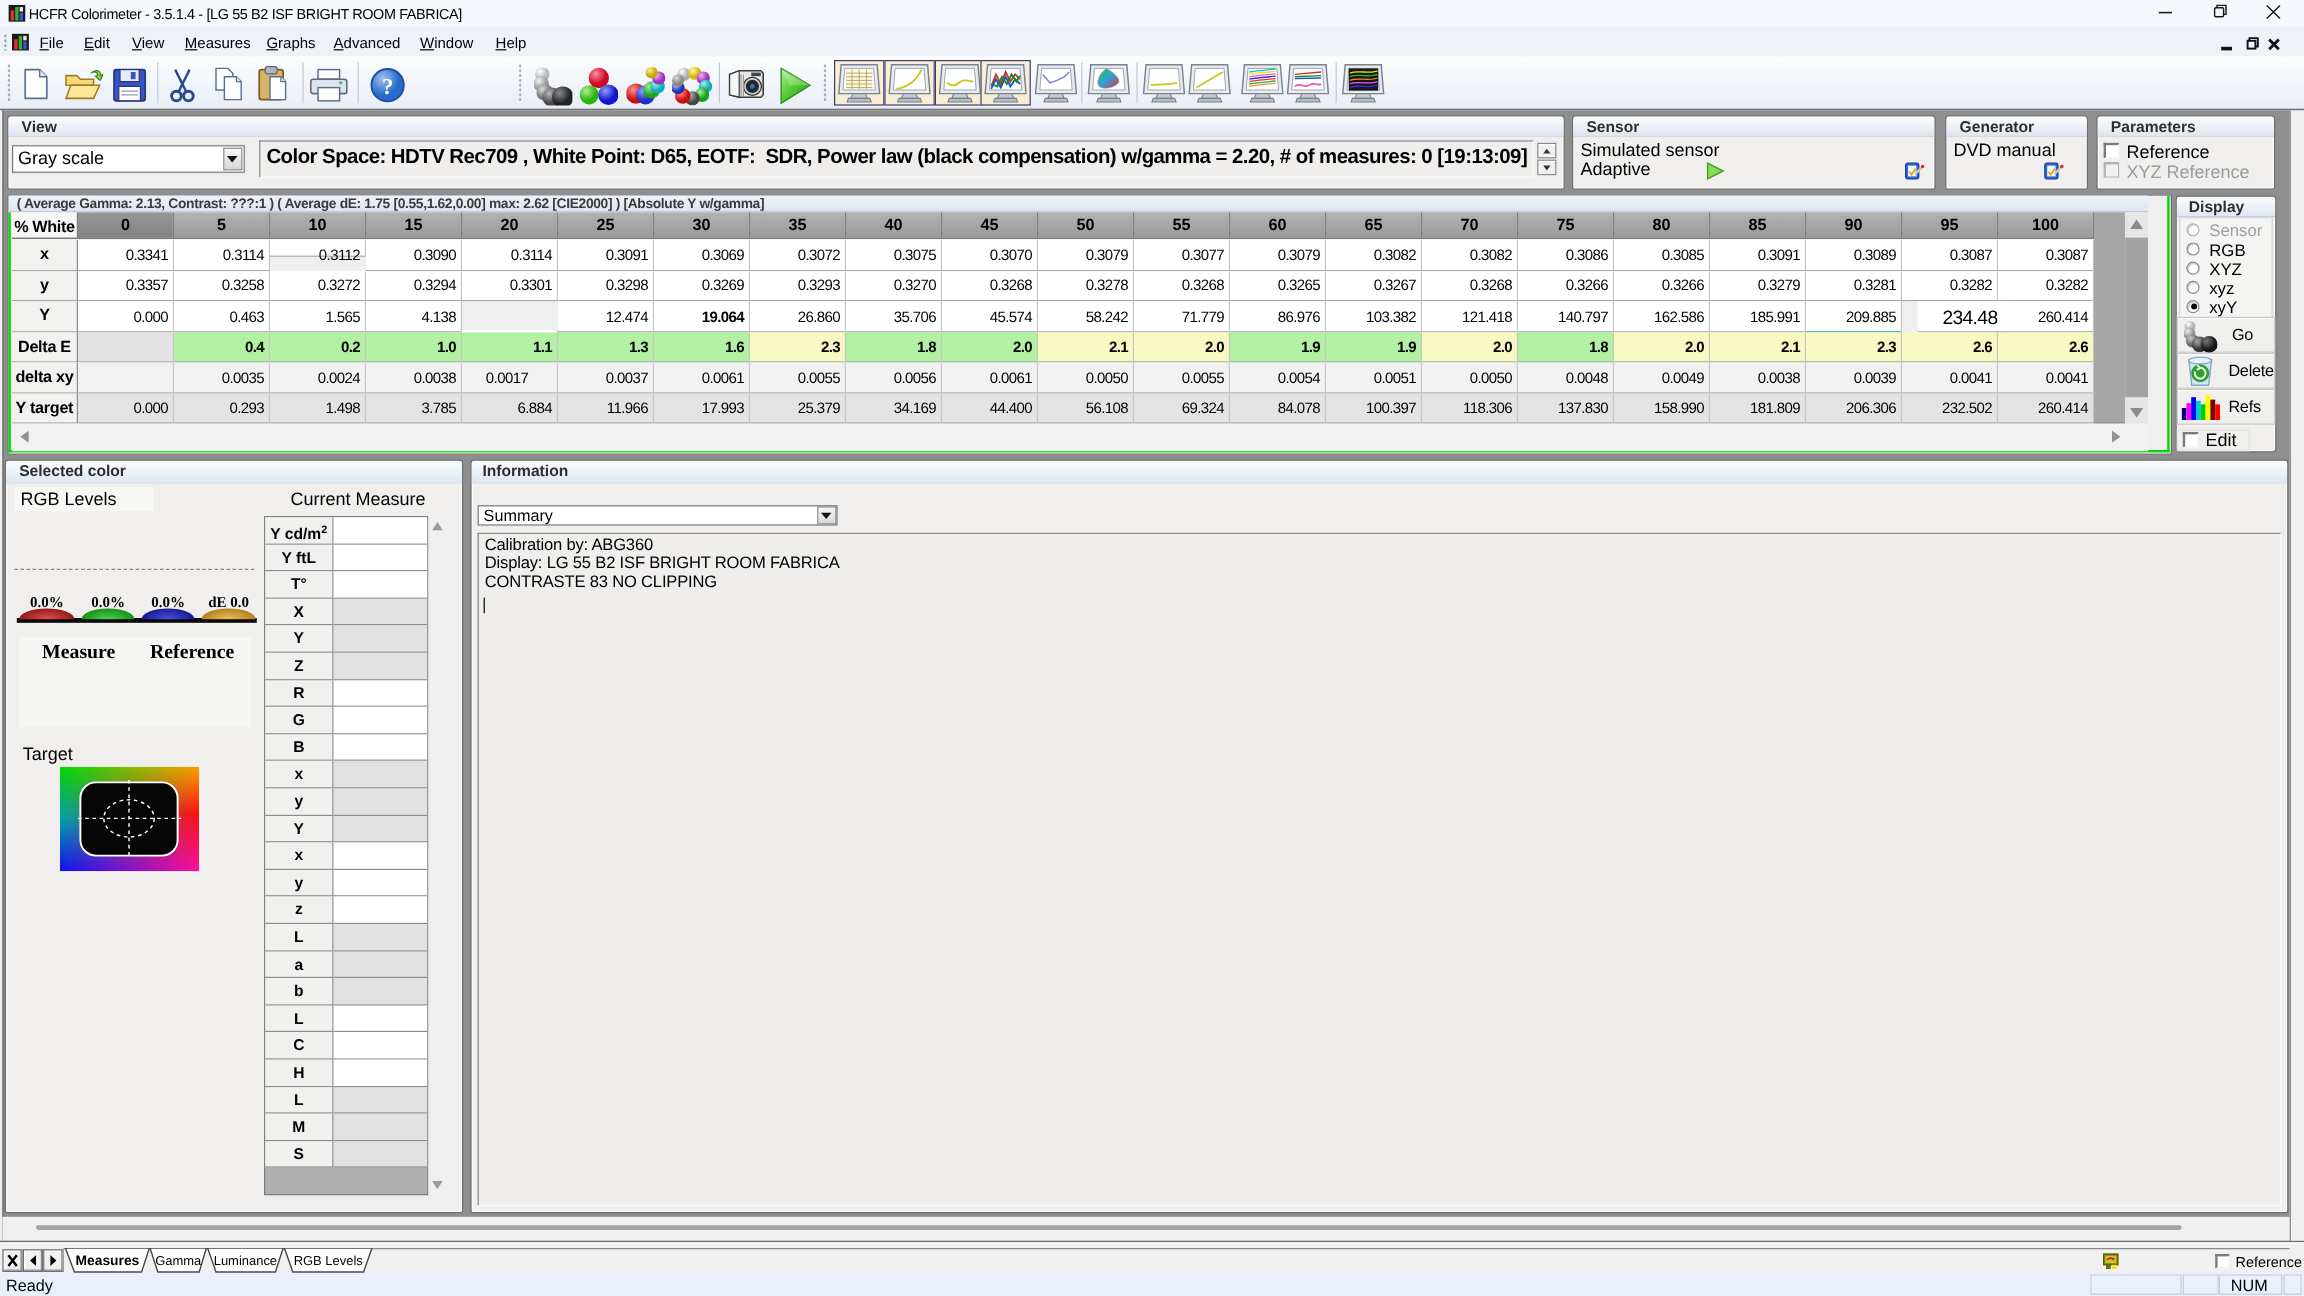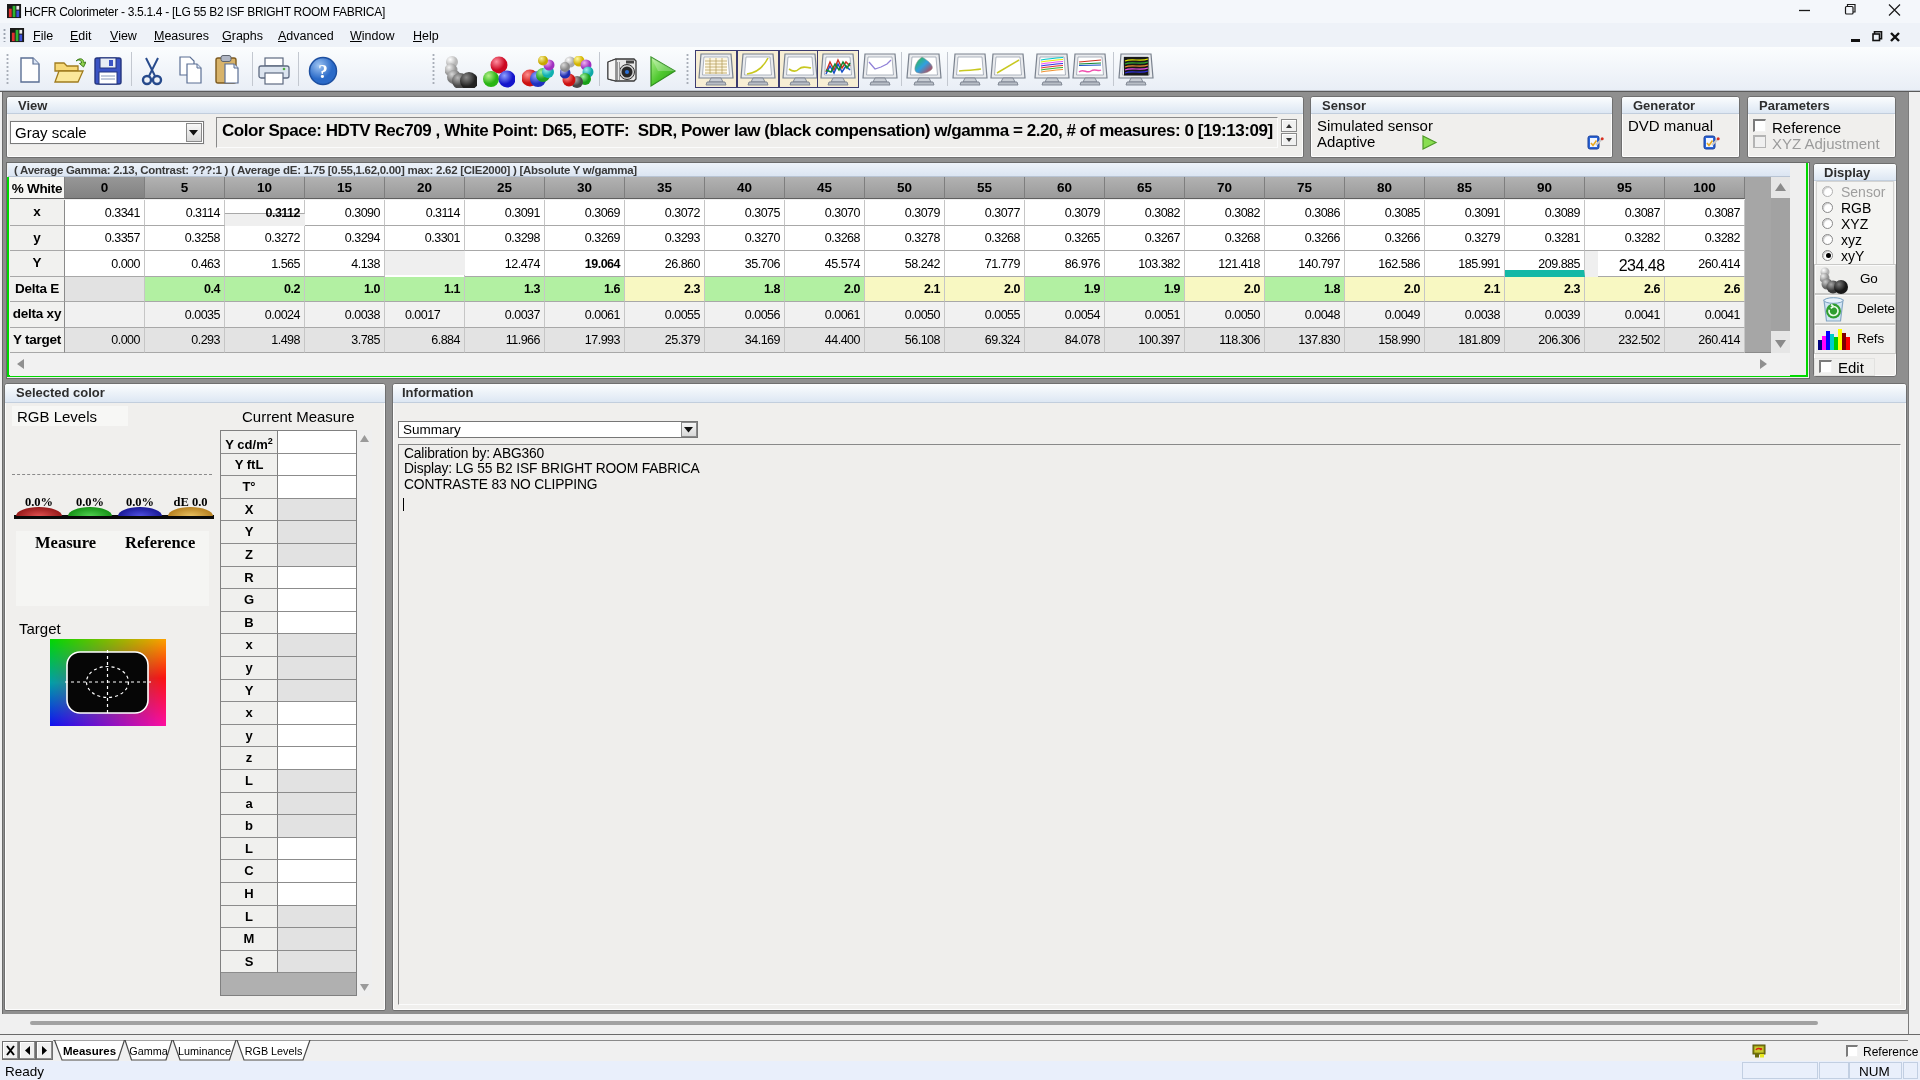--- a/index.html
+++ b/index.html
@@ -484,21 +484,21 @@
     <rect x="3" y="4" width="7" height="9" fill="#f2f6ff"></rect>
     <path d="M4 9 l2 2.5 3.5-5" stroke="#e8a820" stroke-width="1.6" fill="none"></path>
     <line x1="9" y1="11" x2="15" y2="5" stroke="#c8c8c8" stroke-width="2"></line>
     <circle cx="15.2" cy="4.8" r="1.5" fill="#d83020"></circle>
   </svg>
 <div class="panel" style="left:1747px;top:96px;width:149px;height:62px;"></div>
 <div class="ptitle" style="left:1748px;top:97px;width:147px;">Parameters</div>
 <div class="cbox" style="left:1753px;top:119px;"></div>
 <div class="abs" style="left:1772px;top:119px;font-size:15px;">Reference</div>
 <div class="cbox" style="left:1753px;top:135px;background:#f0f0f0;border-color:#b4b4b4;"></div>
-<div class="abs" style="left:1772px;top:135px;font-size:15px;color:#9b9b9b;">XYZ Adjustment</div>
+<div class="abs" style="left:1772px;top:135px;font-size:15px;color:#9b9b9b;">XYZ Reference</div>
 <div class="abs" style="left:6px;top:162px;width:1804px;height:217px;background:#efefef;border:1px solid #6a6a6a;"></div>
 <div class="abs" style="left:7px;top:177px;width:2px;height:200px;background:#00d800;"></div>
 <div class="abs" style="left:7px;top:375px;width:1801px;height:2px;background:#00d800;"></div>
 <div class="abs" style="left:1806px;top:163px;width:2px;height:214px;background:#00d800;"></div>
 <div class="abs" style="left:8px;top:163px;width:1782px;height:14px;background:linear-gradient(#eef3fa,#dbe5f2);border-bottom:1px solid #b8c4d4;"></div>
 <div class="abs" style="left:14px;top:164px;font-size:11.5px;font-weight:bold;color:#3a3a3a;letter-spacing:-0.28px;white-space:nowrap;">( Average Gamma: 2.13, Contrast: ???:1 ) ( Average dE: 1.75 [0.55,1.62,0.00] max: 2.62 [CIE2000] ) [Absolute Y w/gamma]</div>
 <div class="abs" style="left:10px;top:177px;width:55px;height:22px;background:#f6f6f4;border-right:1px solid #7e7e7e;border-bottom:1px solid #5f5f5f;font-weight:bold;font-size:13.5px;letter-spacing:-0.3px;text-align:center;padding-top:3.5px;white-space:nowrap;">% White</div>
 <div class="abs" style="left:65px;top:177px;width:80px;height:22px;background:linear-gradient(#979797,#828282);border-right:1px solid #7e7e7e;border-bottom:1px solid #5f5f5f;font-weight:bold;font-size:13.5px;text-align:center;padding-top:3px;">0</div>
 <div class="abs" style="left:145px;top:177px;width:80px;height:22px;background:linear-gradient(#b2b2b2,#9a9a9a);border-right:1px solid #7e7e7e;border-bottom:1px solid #5f5f5f;font-weight:bold;font-size:13.5px;text-align:center;padding-top:3px;">5</div>
 <div class="abs" style="left:225px;top:177px;width:80px;height:22px;background:linear-gradient(#b2b2b2,#9a9a9a);border-right:1px solid #7e7e7e;border-bottom:1px solid #5f5f5f;font-weight:bold;font-size:13.5px;text-align:center;padding-top:3px;">10</div>
@@ -516,21 +516,21 @@
 <div class="abs" style="left:1185px;top:177px;width:80px;height:22px;background:linear-gradient(#b2b2b2,#9a9a9a);border-right:1px solid #7e7e7e;border-bottom:1px solid #5f5f5f;font-weight:bold;font-size:13.5px;text-align:center;padding-top:3px;">70</div>
 <div class="abs" style="left:1265px;top:177px;width:80px;height:22px;background:linear-gradient(#b2b2b2,#9a9a9a);border-right:1px solid #7e7e7e;border-bottom:1px solid #5f5f5f;font-weight:bold;font-size:13.5px;text-align:center;padding-top:3px;">75</div>
 <div class="abs" style="left:1345px;top:177px;width:80px;height:22px;background:linear-gradient(#b2b2b2,#9a9a9a);border-right:1px solid #7e7e7e;border-bottom:1px solid #5f5f5f;font-weight:bold;font-size:13.5px;text-align:center;padding-top:3px;">80</div>
 <div class="abs" style="left:1425px;top:177px;width:80px;height:22px;background:linear-gradient(#b2b2b2,#9a9a9a);border-right:1px solid #7e7e7e;border-bottom:1px solid #5f5f5f;font-weight:bold;font-size:13.5px;text-align:center;padding-top:3px;">85</div>
 <div class="abs" style="left:1505px;top:177px;width:80px;height:22px;background:linear-gradient(#b2b2b2,#9a9a9a);border-right:1px solid #7e7e7e;border-bottom:1px solid #5f5f5f;font-weight:bold;font-size:13.5px;text-align:center;padding-top:3px;">90</div>
 <div class="abs" style="left:1585px;top:177px;width:80px;height:22px;background:linear-gradient(#b2b2b2,#9a9a9a);border-right:1px solid #7e7e7e;border-bottom:1px solid #5f5f5f;font-weight:bold;font-size:13.5px;text-align:center;padding-top:3px;">95</div>
 <div class="abs" style="left:1665px;top:177px;width:80px;height:22px;background:linear-gradient(#b2b2b2,#9a9a9a);border-right:1px solid #7e7e7e;border-bottom:1px solid #5f5f5f;font-weight:bold;font-size:13.5px;text-align:center;padding-top:3px;">100</div>
 <div class="abs" style="left:10px;top:200px;width:55px;height:25.5px;background:#f1f1ef;border-right:1px solid #8a8a8a;border-bottom:1px solid #a8a8a8;font-weight:bold;font-size:13.5px;letter-spacing:-0.25px;text-align:center;line-height:24.5px;white-space:nowrap;">x</div>
 <div class="abs" style="left:65px;top:200px;width:80px;height:25.5px;background:#ffffff;border-right:1px solid #c6c6c6;border-bottom:1px solid #a8a8a8;font-size:12.5px;letter-spacing:-0.5px;text-align:right;padding:5.5px 4px 0 0;">0.3341</div>
 <div class="abs" style="left:145px;top:200px;width:80px;height:25.5px;background:#ffffff;border-right:1px solid #c6c6c6;border-bottom:1px solid #a8a8a8;font-size:12.5px;letter-spacing:-0.5px;text-align:right;padding:5.5px 4px 0 0;">0.3114</div>
-<div class="abs" style="left:225px;top:200px;width:80px;height:14px;background:#ffffff;border-right:1px solid #c6c6c6;border-bottom:1px solid #a8a8a8;font-size:12.5px;letter-spacing:-0.5px;text-align:right;padding:5.5px 4px 0 0;font-weight:bold;">0.3112</div>
+<div class="abs" style="left:225px;top:200px;width:80px;height:14px;background:#ffffff;border-right:1px solid #c6c6c6;border-bottom:1px solid #a8a8a8;font-size:12.5px;letter-spacing:-0.5px;text-align:right;padding:5.5px 4px 0 0;">0.3112</div>
 <div class="abs" style="left:305px;top:200px;width:80px;height:25.5px;background:#ffffff;border-right:1px solid #c6c6c6;border-bottom:1px solid #a8a8a8;font-size:12.5px;letter-spacing:-0.5px;text-align:right;padding:5.5px 4px 0 0;">0.3090</div>
 <div class="abs" style="left:385px;top:200px;width:80px;height:25.5px;background:#ffffff;border-right:1px solid #c6c6c6;border-bottom:1px solid #a8a8a8;font-size:12.5px;letter-spacing:-0.5px;text-align:right;padding:5.5px 4px 0 0;">0.3114</div>
 <div class="abs" style="left:465px;top:200px;width:80px;height:25.5px;background:#ffffff;border-right:1px solid #c6c6c6;border-bottom:1px solid #a8a8a8;font-size:12.5px;letter-spacing:-0.5px;text-align:right;padding:5.5px 4px 0 0;">0.3091</div>
 <div class="abs" style="left:545px;top:200px;width:80px;height:25.5px;background:#ffffff;border-right:1px solid #c6c6c6;border-bottom:1px solid #a8a8a8;font-size:12.5px;letter-spacing:-0.5px;text-align:right;padding:5.5px 4px 0 0;">0.3069</div>
 <div class="abs" style="left:625px;top:200px;width:80px;height:25.5px;background:#ffffff;border-right:1px solid #c6c6c6;border-bottom:1px solid #a8a8a8;font-size:12.5px;letter-spacing:-0.5px;text-align:right;padding:5.5px 4px 0 0;">0.3072</div>
 <div class="abs" style="left:705px;top:200px;width:80px;height:25.5px;background:#ffffff;border-right:1px solid #c6c6c6;border-bottom:1px solid #a8a8a8;font-size:12.5px;letter-spacing:-0.5px;text-align:right;padding:5.5px 4px 0 0;">0.3075</div>
 <div class="abs" style="left:785px;top:200px;width:80px;height:25.5px;background:#ffffff;border-right:1px solid #c6c6c6;border-bottom:1px solid #a8a8a8;font-size:12.5px;letter-spacing:-0.5px;text-align:right;padding:5.5px 4px 0 0;">0.3070</div>
 <div class="abs" style="left:865px;top:200px;width:80px;height:25.5px;background:#ffffff;border-right:1px solid #c6c6c6;border-bottom:1px solid #a8a8a8;font-size:12.5px;letter-spacing:-0.5px;text-align:right;padding:5.5px 4px 0 0;">0.3079</div>
 <div class="abs" style="left:945px;top:200px;width:80px;height:25.5px;background:#ffffff;border-right:1px solid #c6c6c6;border-bottom:1px solid #a8a8a8;font-size:12.5px;letter-spacing:-0.5px;text-align:right;padding:5.5px 4px 0 0;">0.3077</div>
 <div class="abs" style="left:1025px;top:200px;width:80px;height:25.5px;background:#ffffff;border-right:1px solid #c6c6c6;border-bottom:1px solid #a8a8a8;font-size:12.5px;letter-spacing:-0.5px;text-align:right;padding:5.5px 4px 0 0;">0.3079</div>
@@ -576,21 +576,21 @@
 <div class="abs" style="left:705px;top:251px;width:80px;height:25.5px;background:#ffffff;border-right:1px solid #c6c6c6;border-bottom:1px solid #a8a8a8;font-size:12.5px;letter-spacing:-0.5px;text-align:right;padding:5.5px 4px 0 0;">35.706</div>
 <div class="abs" style="left:785px;top:251px;width:80px;height:25.5px;background:#ffffff;border-right:1px solid #c6c6c6;border-bottom:1px solid #a8a8a8;font-size:12.5px;letter-spacing:-0.5px;text-align:right;padding:5.5px 4px 0 0;">45.574</div>
 <div class="abs" style="left:865px;top:251px;width:80px;height:25.5px;background:#ffffff;border-right:1px solid #c6c6c6;border-bottom:1px solid #a8a8a8;font-size:12.5px;letter-spacing:-0.5px;text-align:right;padding:5.5px 4px 0 0;">58.242</div>
 <div class="abs" style="left:945px;top:251px;width:80px;height:25.5px;background:#ffffff;border-right:1px solid #c6c6c6;border-bottom:1px solid #a8a8a8;font-size:12.5px;letter-spacing:-0.5px;text-align:right;padding:5.5px 4px 0 0;">71.779</div>
 <div class="abs" style="left:1025px;top:251px;width:80px;height:25.5px;background:#ffffff;border-right:1px solid #c6c6c6;border-bottom:1px solid #a8a8a8;font-size:12.5px;letter-spacing:-0.5px;text-align:right;padding:5.5px 4px 0 0;">86.976</div>
 <div class="abs" style="left:1105px;top:251px;width:80px;height:25.5px;background:#ffffff;border-right:1px solid #c6c6c6;border-bottom:1px solid #a8a8a8;font-size:12.5px;letter-spacing:-0.5px;text-align:right;padding:5.5px 4px 0 0;">103.382</div>
 <div class="abs" style="left:1185px;top:251px;width:80px;height:25.5px;background:#ffffff;border-right:1px solid #c6c6c6;border-bottom:1px solid #a8a8a8;font-size:12.5px;letter-spacing:-0.5px;text-align:right;padding:5.5px 4px 0 0;">121.418</div>
 <div class="abs" style="left:1265px;top:251px;width:80px;height:25.5px;background:#ffffff;border-right:1px solid #c6c6c6;border-bottom:1px solid #a8a8a8;font-size:12.5px;letter-spacing:-0.5px;text-align:right;padding:5.5px 4px 0 0;">140.797</div>
 <div class="abs" style="left:1345px;top:251px;width:80px;height:25.5px;background:#ffffff;border-right:1px solid #c6c6c6;border-bottom:1px solid #a8a8a8;font-size:12.5px;letter-spacing:-0.5px;text-align:right;padding:5.5px 4px 0 0;">162.586</div>
 <div class="abs" style="left:1425px;top:251px;width:80px;height:25.5px;background:#ffffff;border-right:1px solid #c6c6c6;border-bottom:1px solid #a8a8a8;font-size:12.5px;letter-spacing:-0.5px;text-align:right;padding:5.5px 4px 0 0;">185.991</div>
-<div class="abs" style="left:1505px;top:251px;width:80px;height:25.5px;background:#ffffff;border-right:1px solid #c6c6c6;border-bottom:7px solid #14b8a6;font-size:12.5px;letter-spacing:-0.5px;text-align:right;padding:5.5px 4px 0 0;">209.885</div>
+<div class="abs" style="left:1505px;top:251px;width:80px;height:25.5px;background:#ffffff;border-right:1px solid #c6c6c6;border-bottom:1px solid #14b8a6;font-size:12.5px;letter-spacing:-0.5px;text-align:right;padding:5.5px 4px 0 0;">209.885</div>
 <div class="abs" style="left:1598px;top:251px;width:80px;height:25.5px;background:#ffffff;border-right:1px solid #c6c6c6;border-bottom:1px solid #a8a8a8;font-size:16px;letter-spacing:-0.5px;text-align:right;padding:5.5px 4px 0 0;">234.481</div>
 <div class="abs" style="left:1665px;top:251px;width:80px;height:25.5px;background:#ffffff;border-right:1px solid #c6c6c6;border-bottom:1px solid #a8a8a8;font-size:12.5px;letter-spacing:-0.5px;text-align:right;padding:5.5px 4px 0 0;">260.414</div>
 <div class="abs" style="left:10px;top:276.5px;width:55px;height:25.5px;background:#f1f1ef;border-right:1px solid #8a8a8a;border-bottom:1px solid #a8a8a8;font-weight:bold;font-size:13.5px;letter-spacing:-0.25px;text-align:center;line-height:24.5px;white-space:nowrap;">Delta E</div>
 <div class="abs" style="left:65px;top:276.5px;width:80px;height:25.5px;background:#e2e2e2;border-right:1px solid #c6c6c6;border-bottom:1px solid #a8a8a8;font-size:12.5px;letter-spacing:-0.5px;text-align:right;padding:5.5px 4px 0 0;"></div>
 <div class="abs" style="left:145px;top:276.5px;width:80px;height:25.5px;background:#b2f0a2;border-right:1px solid #c6c6c6;border-bottom:1px solid #a8a8a8;font-size:12.5px;letter-spacing:-0.5px;font-weight:bold;text-align:right;padding:5.5px 4px 0 0;">0.4</div>
 <div class="abs" style="left:225px;top:276.5px;width:80px;height:25.5px;background:#b2f0a2;border-right:1px solid #c6c6c6;border-bottom:1px solid #a8a8a8;font-size:12.5px;letter-spacing:-0.5px;font-weight:bold;text-align:right;padding:5.5px 4px 0 0;">0.2</div>
 <div class="abs" style="left:305px;top:276.5px;width:80px;height:25.5px;background:#b2f0a2;border-right:1px solid #c6c6c6;border-bottom:1px solid #a8a8a8;font-size:12.5px;letter-spacing:-0.5px;font-weight:bold;text-align:right;padding:5.5px 4px 0 0;">1.0</div>
 <div class="abs" style="left:385px;top:276.5px;width:80px;height:25.5px;background:#b2f0a2;border-right:1px solid #c6c6c6;border-bottom:1px solid #a8a8a8;font-size:12.5px;letter-spacing:-0.5px;font-weight:bold;text-align:right;padding:5.5px 4px 0 0;">1.1</div>
 <div class="abs" style="left:465px;top:276.5px;width:80px;height:25.5px;background:#b2f0a2;border-right:1px solid #c6c6c6;border-bottom:1px solid #a8a8a8;font-size:12.5px;letter-spacing:-0.5px;font-weight:bold;text-align:right;padding:5.5px 4px 0 0;">1.3</div>
 <div class="abs" style="left:545px;top:276.5px;width:80px;height:25.5px;background:#b2f0a2;border-right:1px solid #c6c6c6;border-bottom:1px solid #a8a8a8;font-size:12.5px;letter-spacing:-0.5px;font-weight:bold;text-align:right;padding:5.5px 4px 0 0;">1.6</div>

